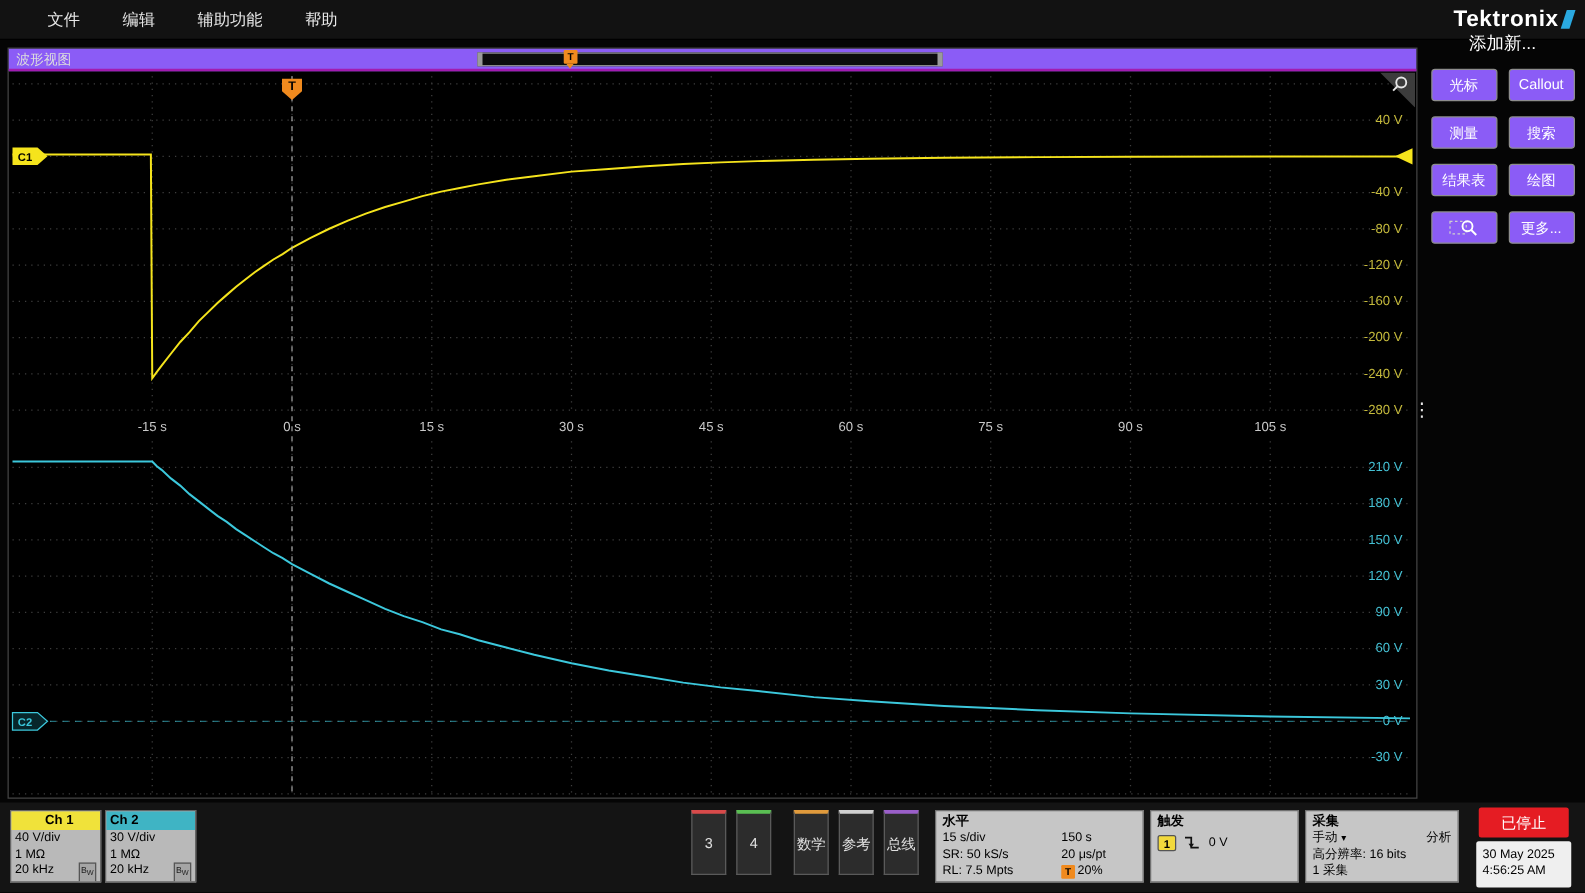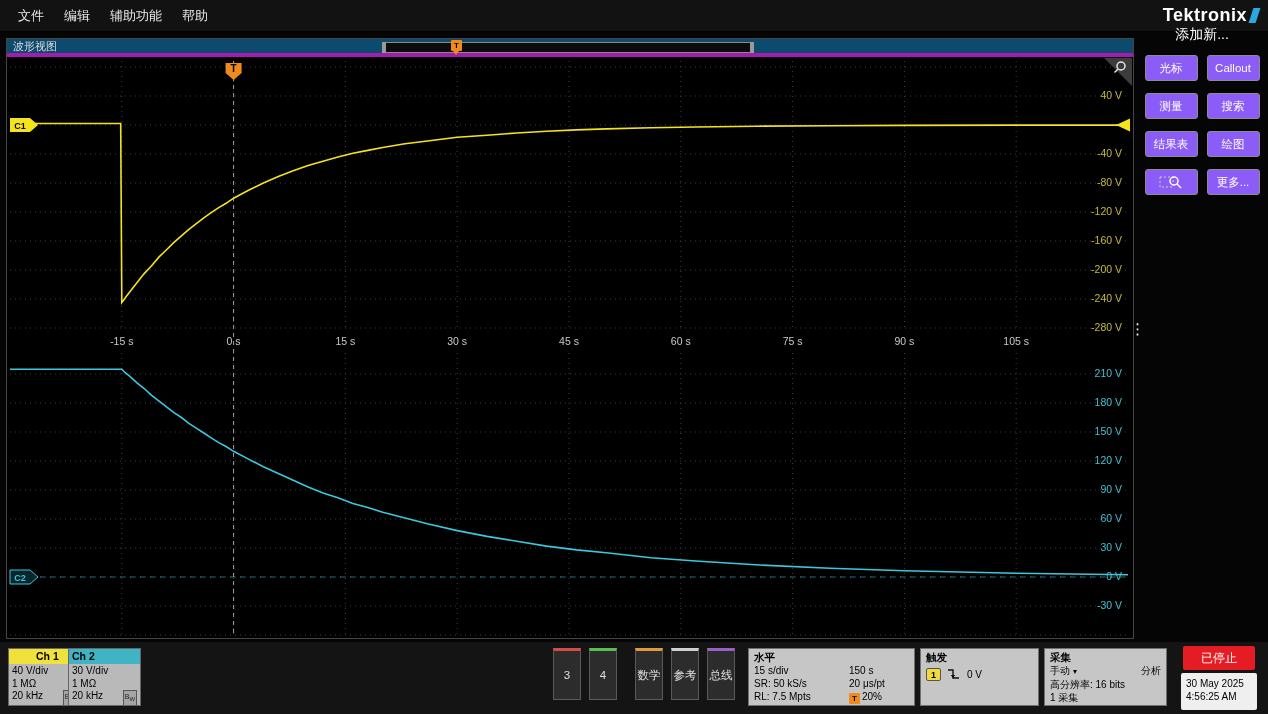--- a/index.html
+++ b/index.html
@@ -1,26 +1,26 @@
 <!DOCTYPE html>
 <html><head>
 <meta charset="utf-8">
 <style>
   *{margin:0;padding:0;box-sizing:border-box}
   html,body{width:1268px;height:714px;background:#050505;font-family:"Liberation Sans",sans-serif;overflow:hidden;color:#ddd;position:relative}
 
   
-  .menu-bar{position:absolute;left:0;top:0;width:1268px;height:32px;background:#121212;display:flex;align-items:center;gap:20px;padding-left:18px;border-bottom:1px solid #000}
+  .menu-bar{position:absolute;left:0;top:0;width:1268px;height:32px;background:#121212;display:flex;align-items:center;gap:34px;padding-left:38px;border-bottom:1px solid #000}
   .menu-item{font-size:13px;color:#e8e8e8;cursor:default}
   .brand{position:absolute;right:10px;top:5px;font-size:18px;font-weight:bold;color:#fff;letter-spacing:.5px;display:flex;align-items:center}
   .brand-slash{display:inline-block;width:7px;height:15px;background:#2aa9e0;transform:skewX(-18deg);margin-left:4px}
 
   
   .wave-window{position:absolute;left:6px;top:38px;width:1128px;height:601px;border:1px solid #454545;background:#000}
-  .wave-titlebar{height:18px;background:#0c4a6e;border-bottom:4px solid #a21caf;display:flex;align-items:center;padding:0 6px;font-size:11px;color:#ddd;position:relative}
+  .wave-titlebar{height:18px;background:#8b5cf6;border-bottom:2px solid #a21caf;display:flex;align-items:center;padding:0 6px;font-size:11px;color:#ddd;position:relative}
   .minimap{position:absolute;left:375px;top:3px;width:372px;height:11px;border:1px solid #8a8a8a;background:#0c0c0c}
   .minimap-cap{position:absolute;top:-1px;width:4px;height:11px;background:#9a9a9a}
   .minimap-cap.l{left:-1px}.minimap-cap.r{right:-1px}
   .minimap-t{position:absolute;left:68px;top:-3px;width:11px;height:11px;background:#f08a1e;color:#000;font-size:8px;font-weight:bold;text-align:center;line-height:11px;border-radius:1px}
   .minimap-t:after{content:"";position:absolute;left:2px;top:11px;border-left:3.5px solid transparent;border-right:3.5px solid transparent;border-top:4px solid #f08a1e}
   #wave-svg{position:absolute;left:1px;top:18px;display:block}
   .zoom-corner{position:absolute;right:1px;top:19px;width:28px;height:28px}
   .splitter{position:absolute;left:1130px;top:322px;width:8px;height:40px;color:#e8e8e8;font-size:15px;line-height:13px;text-align:center;letter-spacing:0}
 
   
@@ -201,21 +201,21 @@
     <div class="ch-body">
       <div>40 V/div</div>
       <div>1 MΩ</div>
       <div class="ch-bw-row">
           <span>20 kHz</span>
           <span class="bw-icon">B<sub>W</sub></span>
         </div>
     </div>
   </div>
 
-  <div class="ch-badge" style="left:68px">
+  <div class="ch-badge" style="left:84px">
     <div class="ch-head" style="background: rgb(63, 180, 196);">
       <span>Ch 2</span>
     </div>
     <div class="ch-body">
       <div>30 V/div</div>
       <div>1 MΩ</div>
       <div class="ch-bw-row">
           <span>20 kHz</span>
           <span class="bw-icon">B<sub>W</sub></span>
         </div>

